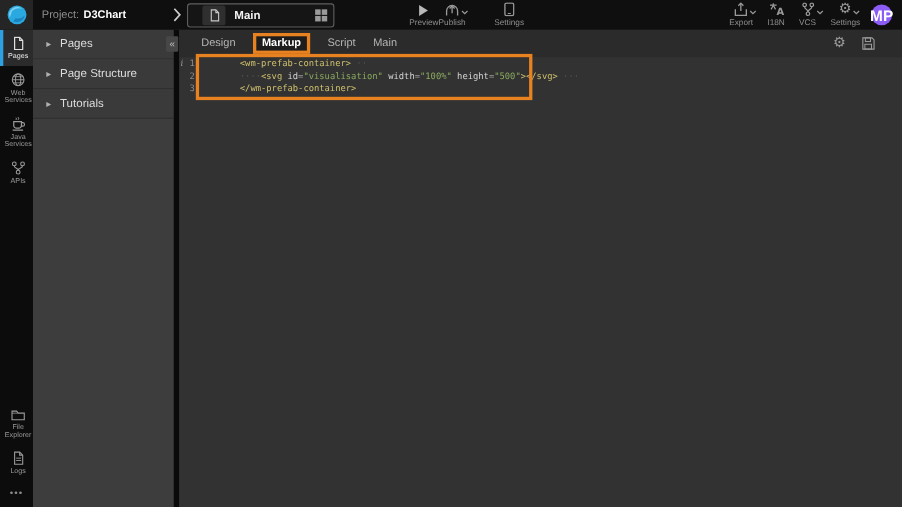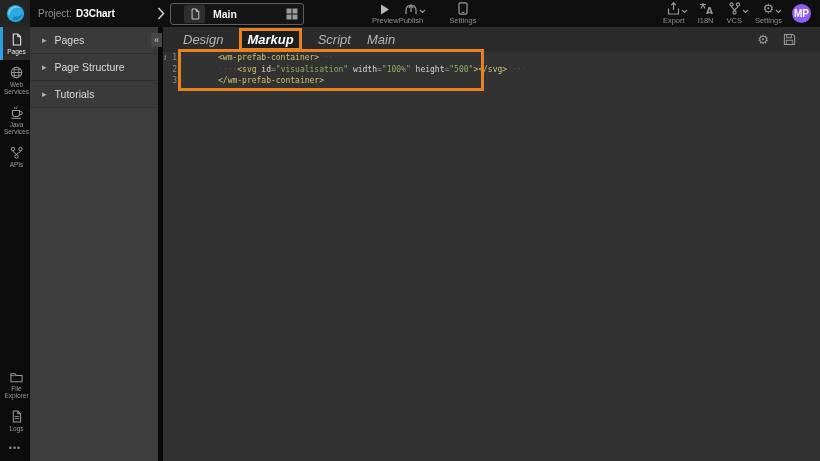--- a/index.html
+++ b/index.html
@@ -22,21 +22,21 @@
   .tb-group{position:absolute;top:2px;display:flex;align-items:flex-start;}
   .tb-center{left:372px;}
   .tb-right{right:38px;gap:13px;}
   .tb-item{display:flex;flex-direction:column;align-items:center;gap:1px;cursor:pointer;}
   .tb-item .ic{height:13px;display:flex;align-items:flex-end;justify-content:center;position:relative;}
   .tb-item .lbl{font-size:7.5px;color:#8f8f8f;white-space:nowrap;}
   .tb-item .chev{position:absolute;right:-8px;bottom:1px;}
   .tb-tutorials{margin-left:26px;}
   .gear-glyph{font-size:13px;line-height:13px;color:#9a9a9a;font-family:"DejaVu Sans",sans-serif;}
   .avatar{position:absolute;right:9px;top:4px;width:19px;height:19px;border-radius:50%;background:#8b5cf6;
-          color:#fff;font-size:10px;font-weight:bold;display:flex;align-items:center;justify-content:center;cursor:pointer;}
+          color:#fff;font-size:14px;font-weight:bold;display:flex;align-items:center;justify-content:center;cursor:pointer;}
   
   .rail{position:absolute;left:0;top:27px;width:30px;height:434px;background:#0c0c0c;
         display:flex;flex-direction:column;align-items:stretch;}
   .rail-item{display:flex;flex-direction:column;align-items:center;gap:2px;padding:6px 0 5px 0;
              border-left:3px solid transparent;cursor:pointer;}
   .rail-item .rlbl{font-size:6.5px;line-height:7px;color:#9a9a9a;text-align:center;width:28px;}
   .rail-item.active{background:#2b2b2b;border-left:3px solid #2E9FE0;}
   .rail-item.active .rlbl{color:#e8e8e8;}
   .rail-spacer{flex:1;}
   .rail-more{color:#8a8a8a;font-size:9px;letter-spacing:1px;text-align:center;padding:6px 0 8px 0;cursor:pointer;}
@@ -47,21 +47,21 @@
   .panel-row .tri{color:#b0b0b0;font-size:9px;}
   .panel-row .plbl{color:#dcdcdc;font-size:10.5px;}
   .collapse-btn{position:absolute;right:-4px;top:6px;width:11px;height:14px;background:#474747;border-radius:1px;
                 color:#c9c9c9;font-size:9px;line-height:14px;text-align:center;cursor:pointer;z-index:6;}
   
   .splitter{position:absolute;left:158px;top:27px;width:5px;height:434px;background:#0a0a0a;cursor:col-resize;}
   
   .editor{position:absolute;left:163px;top:27px;width:657px;height:434px;background:#323232;}
   .tabbar{position:absolute;left:0;top:0;width:657px;height:25px;background:#2b2b2b;
           display:flex;align-items:center;padding-left:20px;box-sizing:border-box;gap:16px;}
-  .tab{color:#b5b5b5;font-size:13px;cursor:pointer;white-space:nowrap;font-style:italic;}
+  .tab{color:#b5b5b5;font-size:10px;cursor:pointer;white-space:nowrap;}
   .tab.active{color:#ffffff;font-weight:bold;border:3px solid #E8811F;padding:1px 5px;background:#1d1d1d;}
   .tabbar-right{margin-left:auto;display:flex;align-items:center;gap:14px;padding-right:24px;}
   .tabbar-right .tbtn{display:flex;align-items:center;cursor:pointer;}
   
   .code{position:absolute;left:0;top:25px;right:0;bottom:0;
         font-family:"DejaVu Sans Mono","Liberation Mono",monospace;font-size:8px;}
   .code-line{display:flex;height:11.6px;align-items:center;}
   .gutter{width:14px;flex:0 0 14px;text-align:right;color:#8a8a8a;padding-right:1px;position:relative;}
   .gutter .marker{position:absolute;left:1px;top:0;color:#9a9a9a;font-family:"DejaVu Serif",serif;font-style:italic;}
   .code-text{padding-left:4px;white-space:pre;margin-left:36px;}

